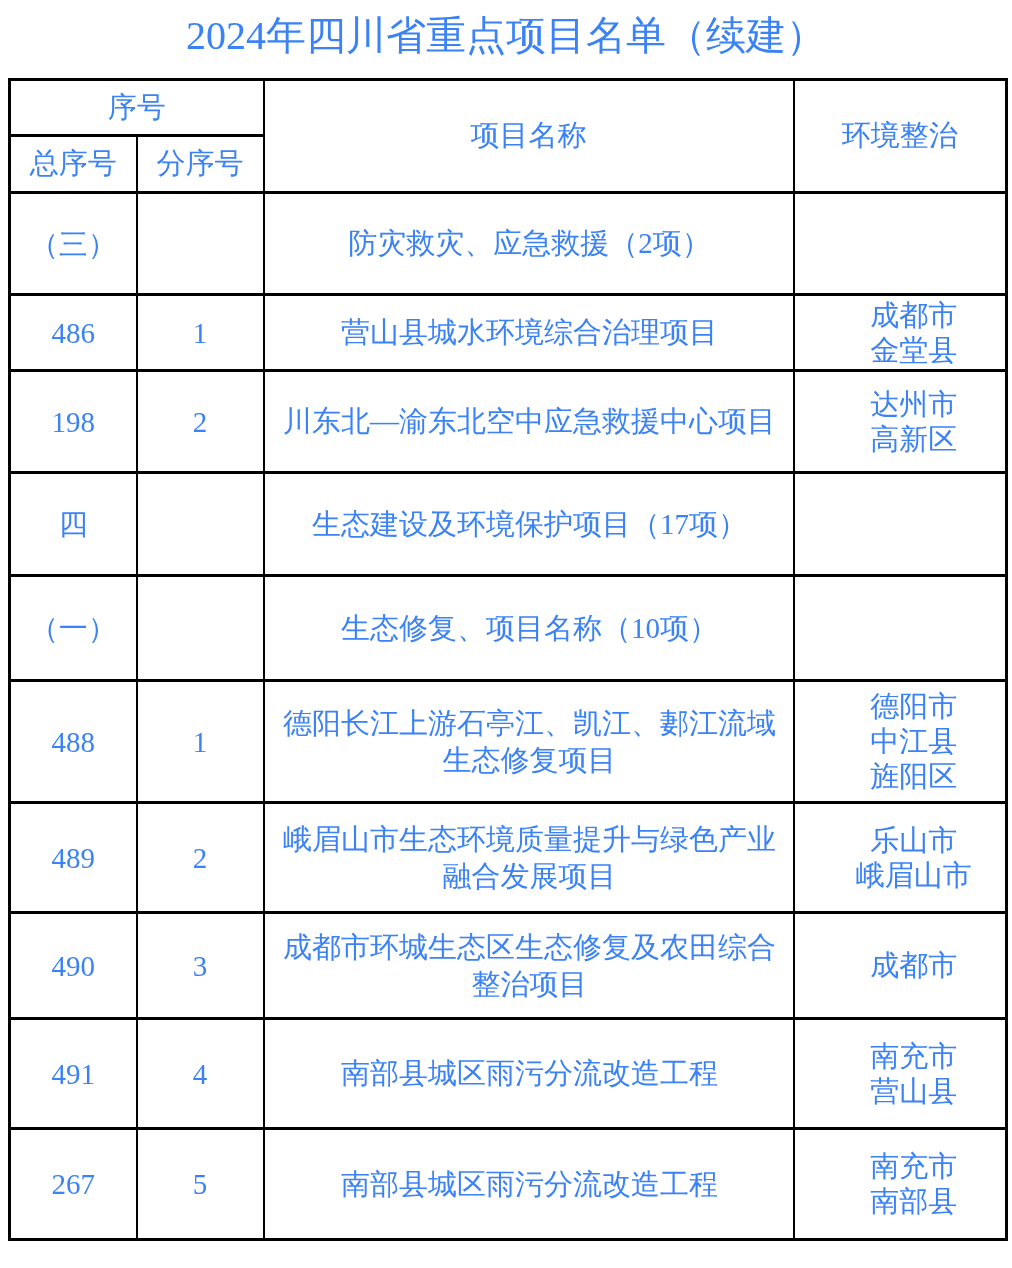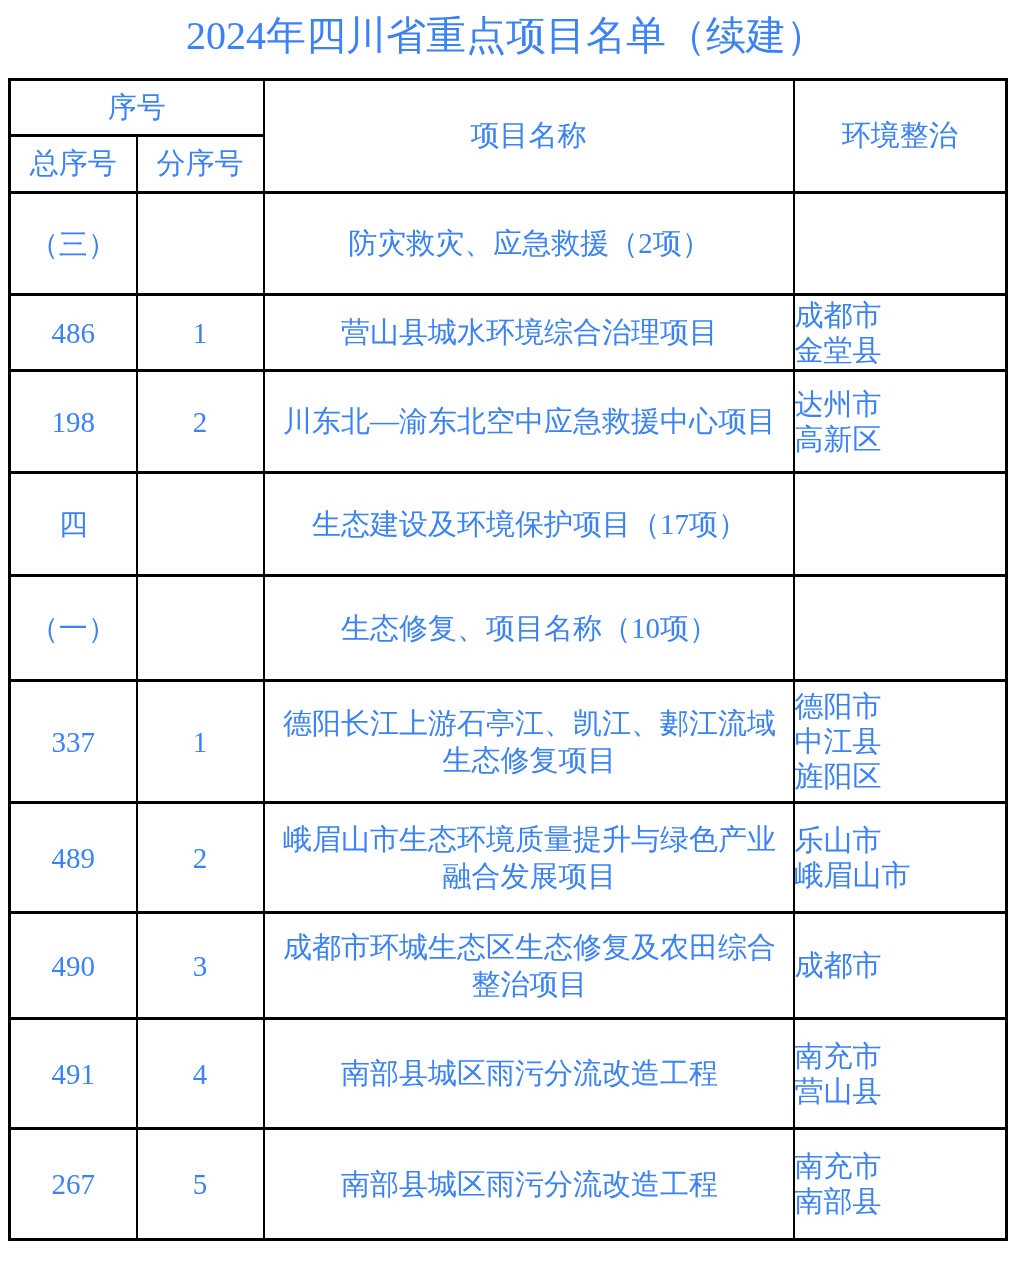--- a/index.html
+++ b/index.html
@@ -59,22 +59,24 @@
     text-align: center;
     line-height: 30px;
   }
   td.name {
     text-align: center;
     padding-left: 5px;
     padding-right: 3px;
     line-height: 37px;
   }
   td.addr {
+    text-align: center;
     white-space: pre-line;
     line-height: 35px;
+    padding-left: 28px;
   }
 </style>
 </head>
 <body>
 
 <div class="page">
   <h1 class="title">2024年四川省重点项目名单（续建）</h1>
 
   <table class="grid">
     <colgroup>
@@ -121,21 +123,21 @@
     <td class="name">生态建设及环境保护项目（17项）</td>
     <td class="addr"></td>
   </tr>
         <tr style="height: 105px;">
     <td class="num">（一）</td>
     <td class="num"></td>
     <td class="name">生态修复、项目名称（10项）</td>
     <td class="addr"></td>
   </tr>
         <tr style="height: 122px;">
-    <td class="num">337</td>
+    <td class="num">488</td>
     <td class="num">1</td>
     <td class="name">德阳长江上游石亭江、凯江、郪江流域生态修复项目</td>
     <td class="addr">德阳市
 中江县
 旌阳区</td>
   </tr>
         <tr style="height: 110px;">
     <td class="num">489</td>
     <td class="num">2</td>
     <td class="name">峨眉山市生态环境质量提升与绿色产业融合发展项目</td>

